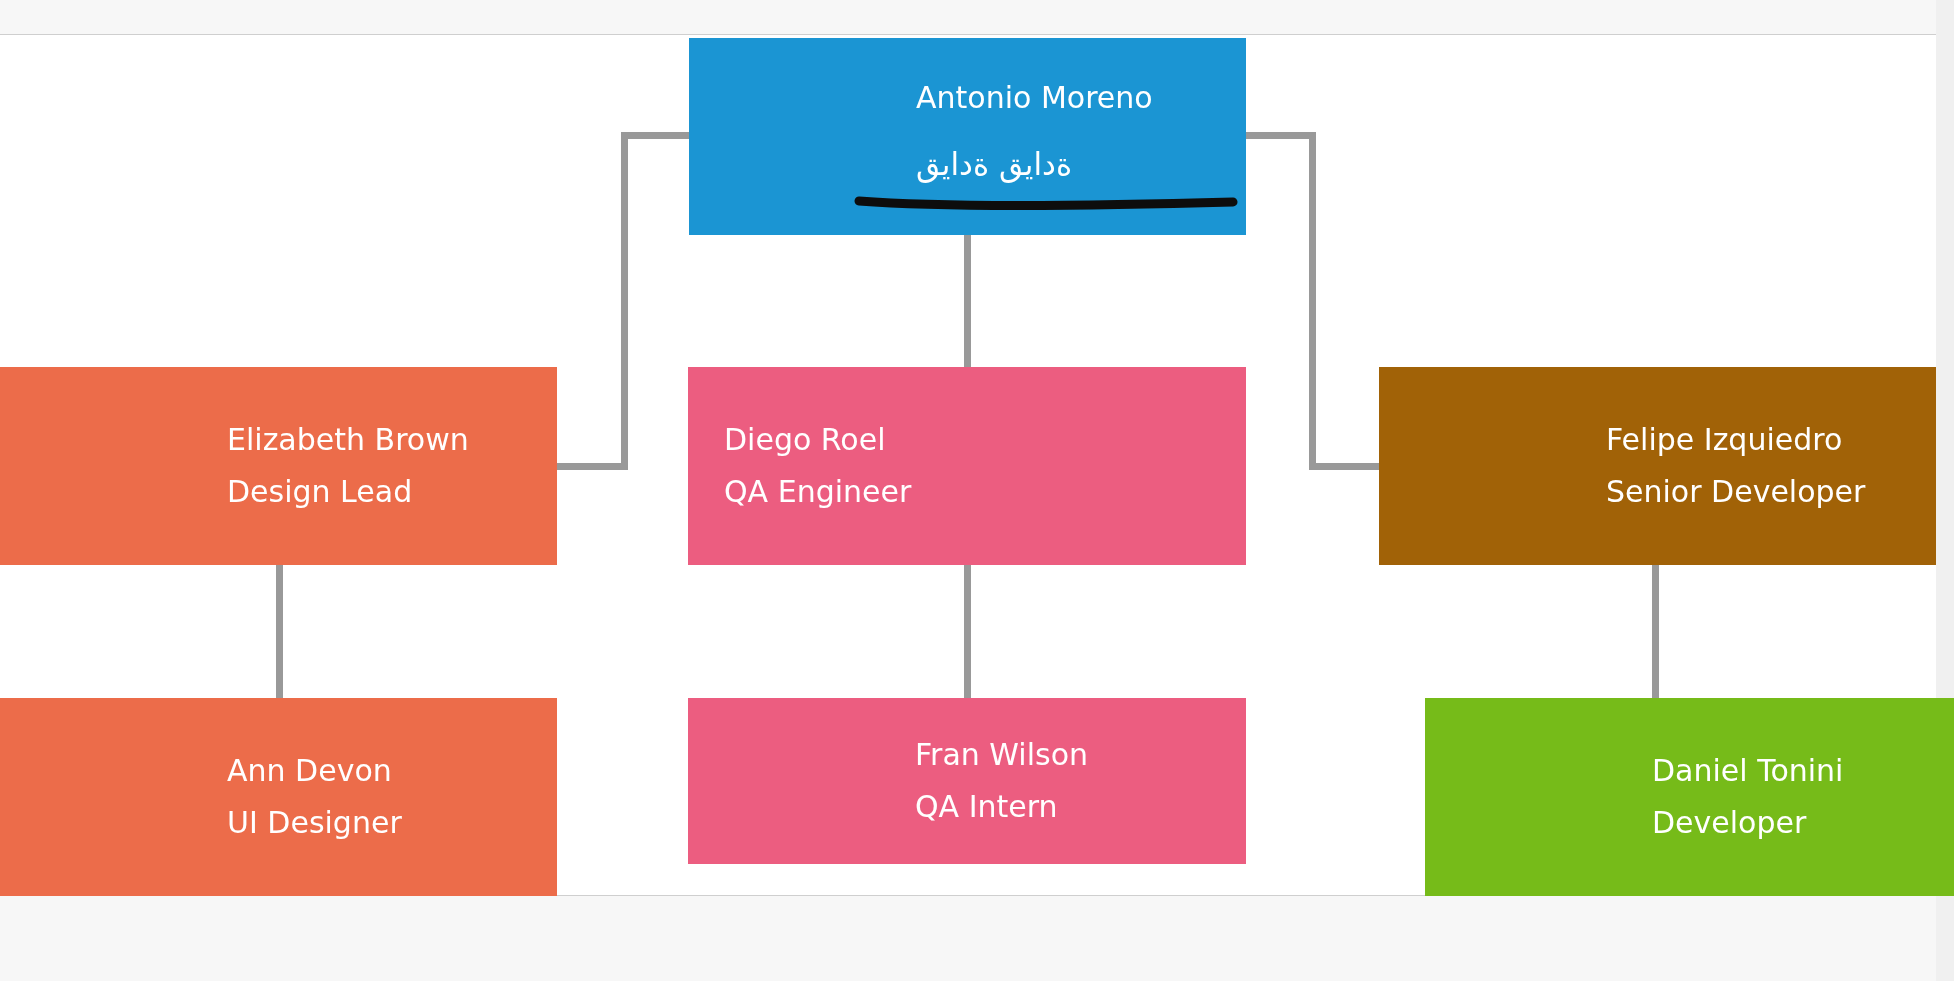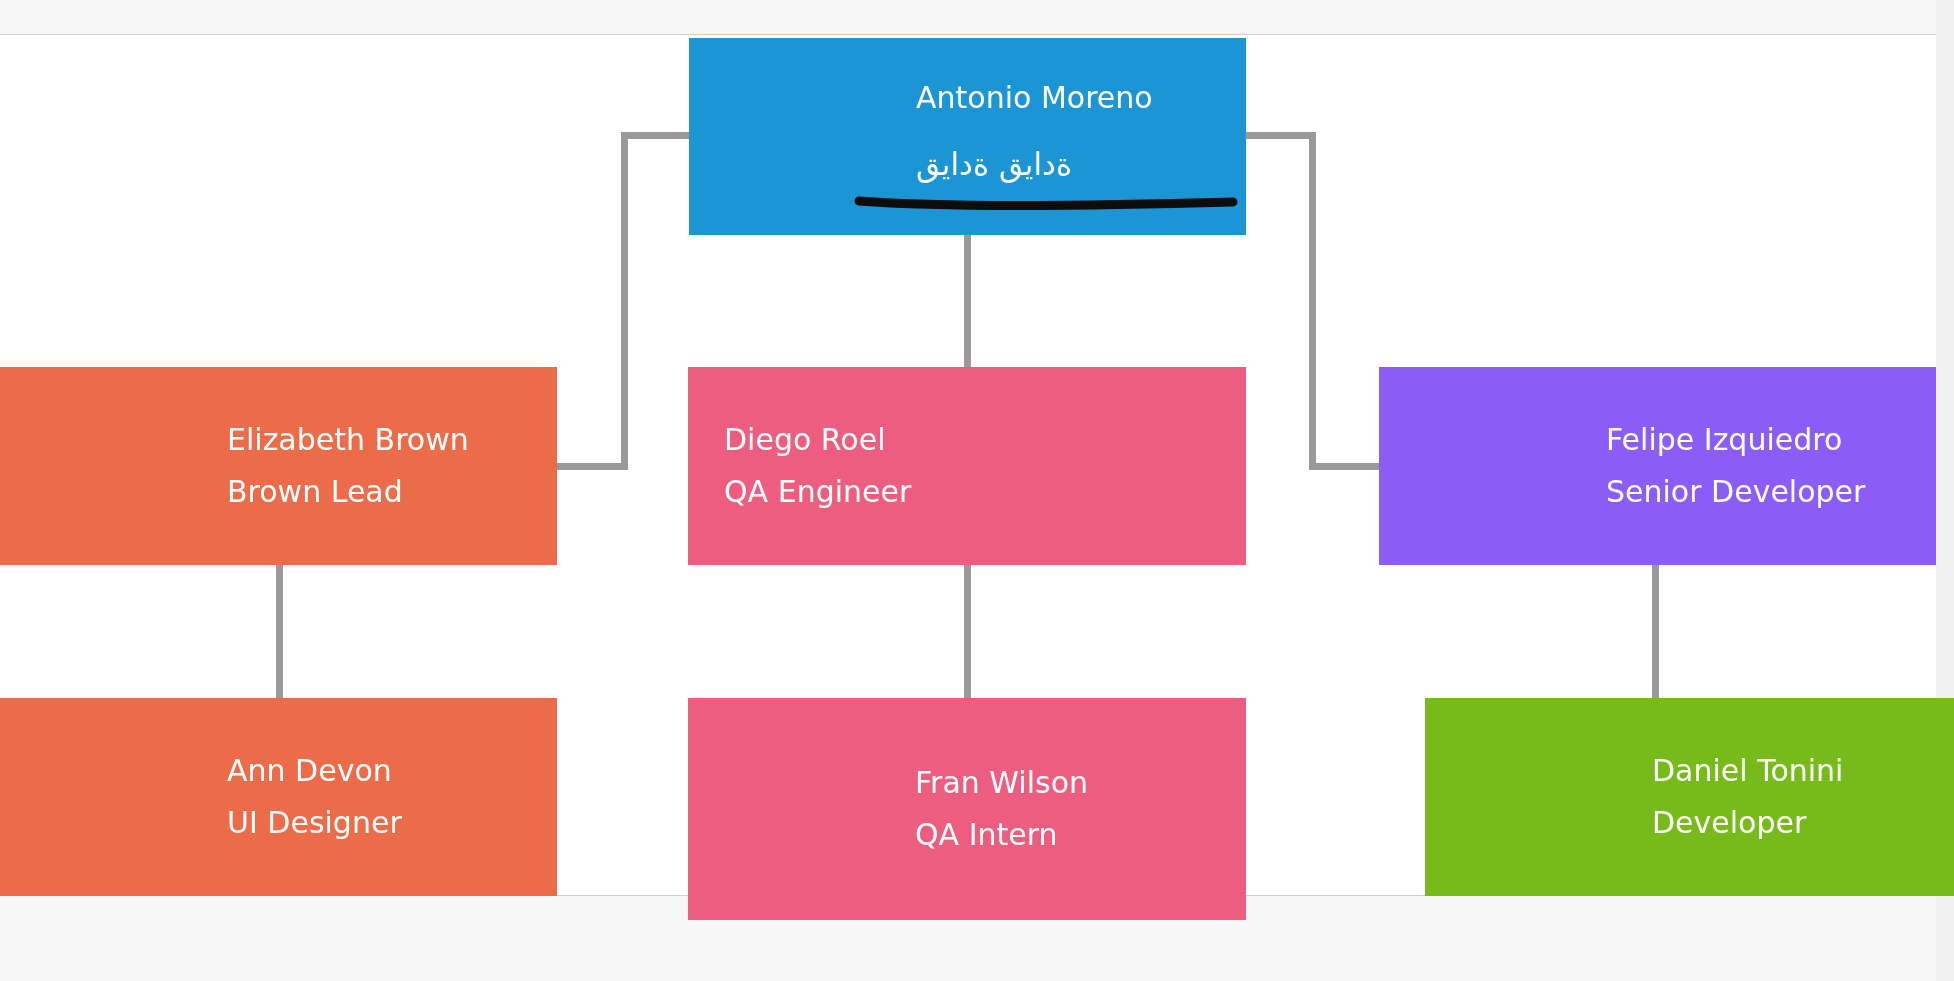--- a/index.html
+++ b/index.html
@@ -35,21 +35,21 @@
     line-height: 52px;
     white-space: nowrap;
   }
   .node .line { display: block; }
   #node-antonio { left: 689px; top: 38px;  width: 557px; height: 197px; justify-content: flex-start; padding-top: 34px; }
   #node-antonio .role { margin-top: 14px; font-size: 31px; }
   #node-elizabeth { left: 0;      top: 367px; width: 557px; height: 198px; }
   #node-diego     { left: 688px;  top: 367px; width: 558px; height: 198px; }
   #node-felipe    { left: 1379px; top: 367px; width: 557px; height: 198px; }
   #node-ann       { left: 0;      top: 698px; width: 557px; height: 198px; }
-  #node-fran      { left: 688px;  top: 698px; width: 558px; height: 222px; }
+  #node-fran      { left: 688px;  top: 698px; width: 558px; height: 166px; }
   #node-daniel    { left: 1425px; top: 698px; width: 557px; height: 198px; }
   
   .rtl-broken { direction: ltr; unicode-bidi: bidi-override; }
   
   .conn { position: absolute; background: var(--conn, #999999); }
   .conn.h { height: 7px; }
   .conn.v { width: 7px; }
   #conn-left-h1  { left: 624px;  top: 132px; width: 66px;  }
   #conn-left-v   { left: 621px;  top: 132px; height: 338px; }
   #conn-left-h2  { left: 557px;  top: 463px; width: 71px;  }
@@ -88,29 +88,29 @@
 <div class="node" id="node-antonio" style="background-color: rgb(27, 149, 211);">
   <span class="line name">Antonio Moreno</span>
   <span class="line role rtl-broken">قيادة قيادة</span>
   <svg class="underline-svg" viewBox="0 0 390 20">
     <path d="M 8 8 C 100 15, 240 13, 382 9" fill="none" stroke="#0d0d0d" stroke-width="9" stroke-linecap="round"></path>
   </svg>
 </div>
 
 <div class="node" id="node-elizabeth" style="background-color: rgb(236, 108, 74);">
   <span class="line name">Elizabeth Brown</span>
-  <span class="line role">Brown Lead</span>
+  <span class="line role">Design Lead</span>
 </div>
 
 <div class="node" id="node-diego" style="background-color: rgb(236, 93, 128); padding-left: 36px;">
   <span class="line name">Diego Roel</span>
   <span class="line role">QA Engineer</span>
 </div>
 
-<div class="node" id="node-felipe" style="background-color: #8b5cf6;">
+<div class="node" id="node-felipe" style="background-color: #a16207;">
   <span class="line name">Felipe Izquiedro</span>
   <span class="line role">Senior Developer</span>
 </div>
 
 <div class="node" id="node-ann" style="background-color: rgb(236, 108, 74);">
   <span class="line name">Ann Devon</span>
   <span class="line role">UI Designer</span>
 </div>
 
 <div class="node" id="node-fran" style="background-color: rgb(236, 93, 128);">

